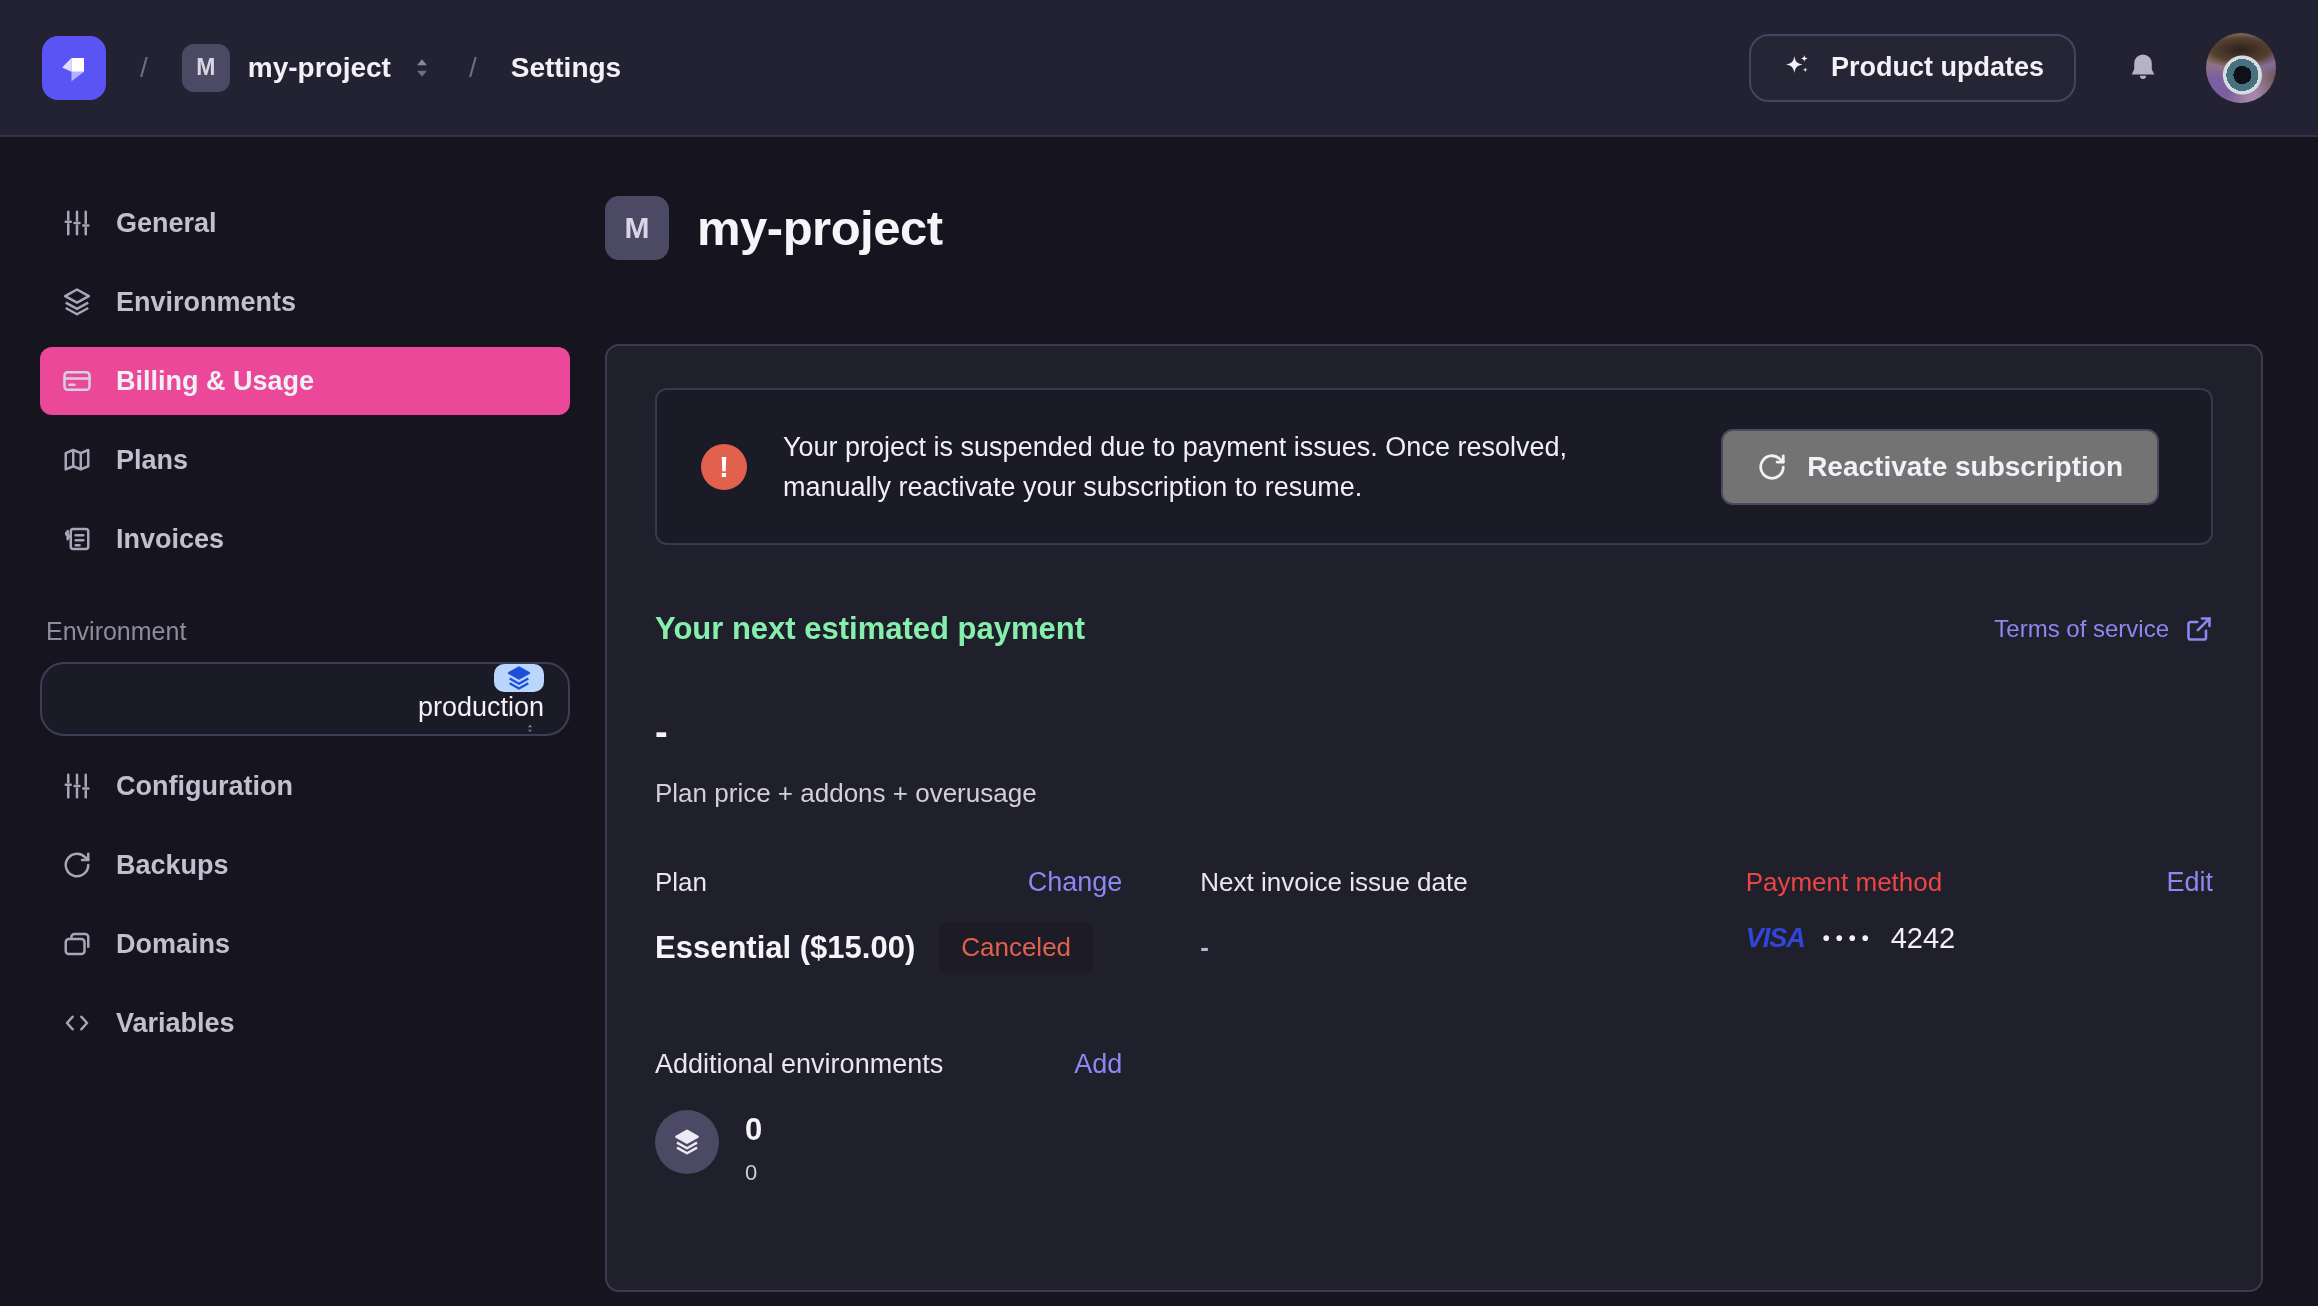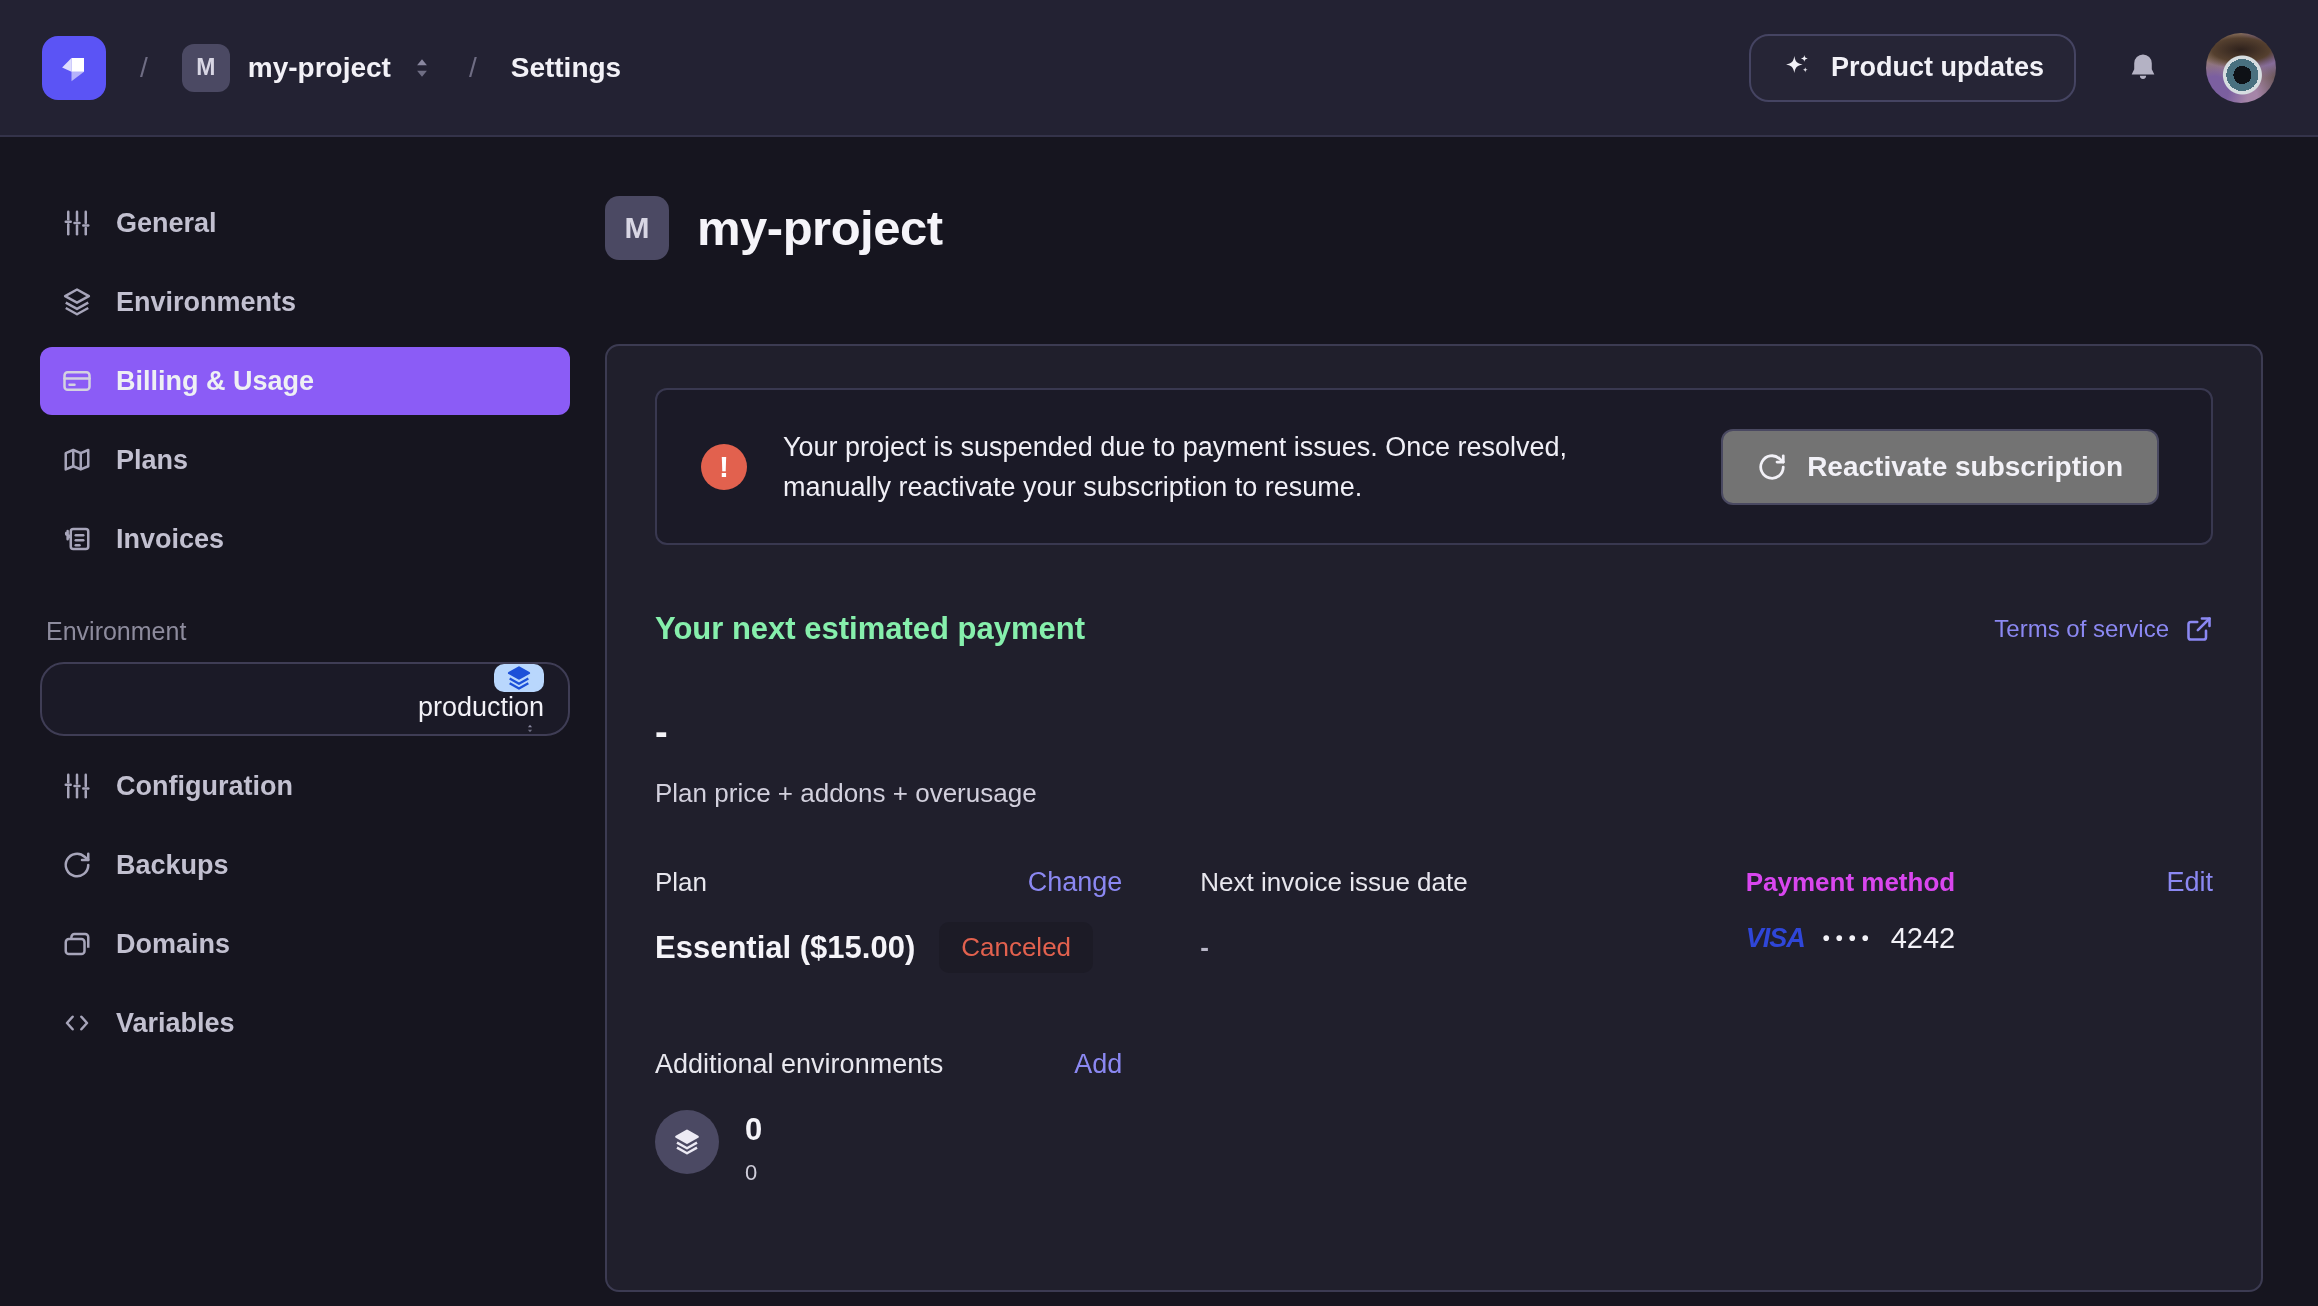--- a/index.html
+++ b/index.html
@@ -50,21 +50,21 @@
   }
 
   
   .sidebar { position:absolute; left:40px; top:137px; width:530px; padding-top:52px; }
   .nav-item {
     height:68px; border-radius:12px; display:flex; align-items:center;
     padding:0 22px; gap:24px; margin-bottom:11px; cursor:pointer;
     color:#c2c0d0; font-size:27px; font-weight:600;
   }
   .nav-item .ico { color:#a7a5ba; }
-  .nav-item.active { background:#8b5cf6; color:#eef0f4; }
+  .nav-item.active { background:#ec4899; color:#eef0f4; }
   .nav-item.active .ico { color:#d4d2e0; }
   .env-label { margin:44px 0 16px 6px; font-size:25px; color:#8d8b9d; }
   .env-select {
     height:74px; border:2px solid #3f3d55; border-radius:24px; background:#1b1a27;
     display:flex; align-items:flex-end; padding:0 24px 0 12px; cursor:pointer; margin-bottom:16px;flex-direction:column;
   }
   .env-ico-box {
     width:50px; height:50px; border-radius:10px; background:#b9d7fd;
     display:flex; align-items:center; justify-content:center; color:#1d50d8;
   }
@@ -107,21 +107,21 @@
   .section-title { font-size:31px; font-weight:700; color:#86efac; }
   .terms-link { display:flex; align-items:center; gap:16px; color:#8b88f2; font-size:24px; cursor:pointer; }
 
   .big-dash { margin-top:64px; font-size:38px; font-weight:800; color:#f5f4f9; }
   .formula { margin-top:24px; font-size:26px; color:#d2d0dd; }
 
   .info-row { margin-top:58px; display:flex; gap:78px; }
   .info-col { flex:1 1 0; }
   .info-head { display:flex; align-items:baseline; justify-content:space-between; }
   .info-label { font-size:26px; color:#e8e7ee; }
-  .info-label.danger { color:#d946ef;font-weight:bold; }
+  .info-label.danger { color:#ef4444; }
   .link { color:#8b88f2; font-size:27px; cursor:pointer; }
   .info-value { margin-top:24px; display:flex; align-items:center; }
   .plan-value { font-size:31px; font-weight:700; color:#f5f4f9; }
   .badge-canceled {
     margin-left:24px; background:#1c1b26; border-radius:10px; padding:10px 22px;
     font-size:26px; color:#e2614e;
   }
   .dim-dash { font-size:26px; font-weight:700; color:#b9b7c8; }
   .visa { font-size:27px; font-weight:800; font-style:italic; color:#2f46d8; letter-spacing:-1px; }
   .card-dots { margin:0 16px 0 18px; font-size:20px; font-weight:800; color:#f2f1f7; letter-spacing:6px; }

